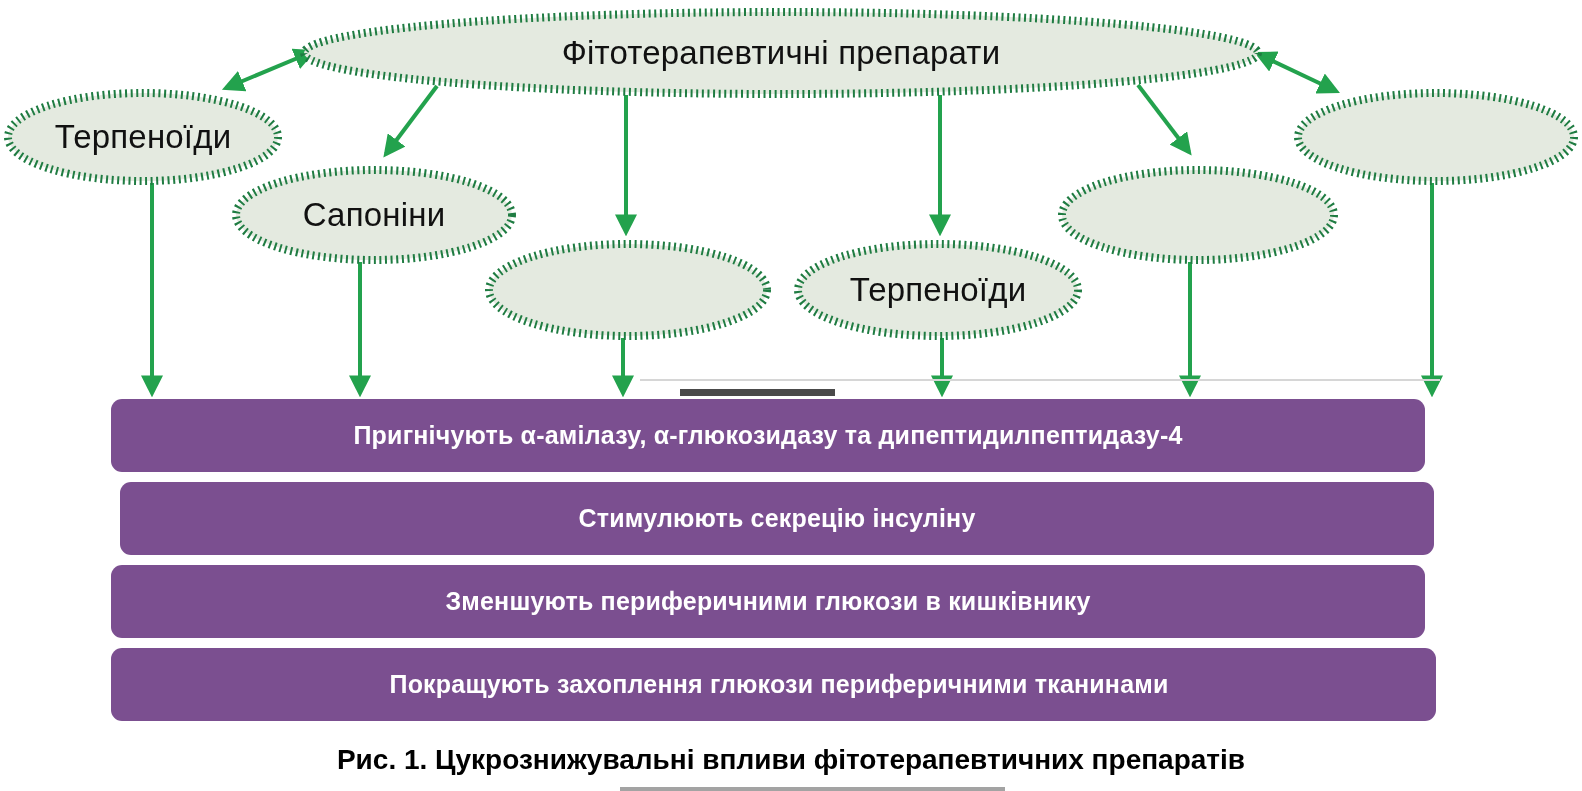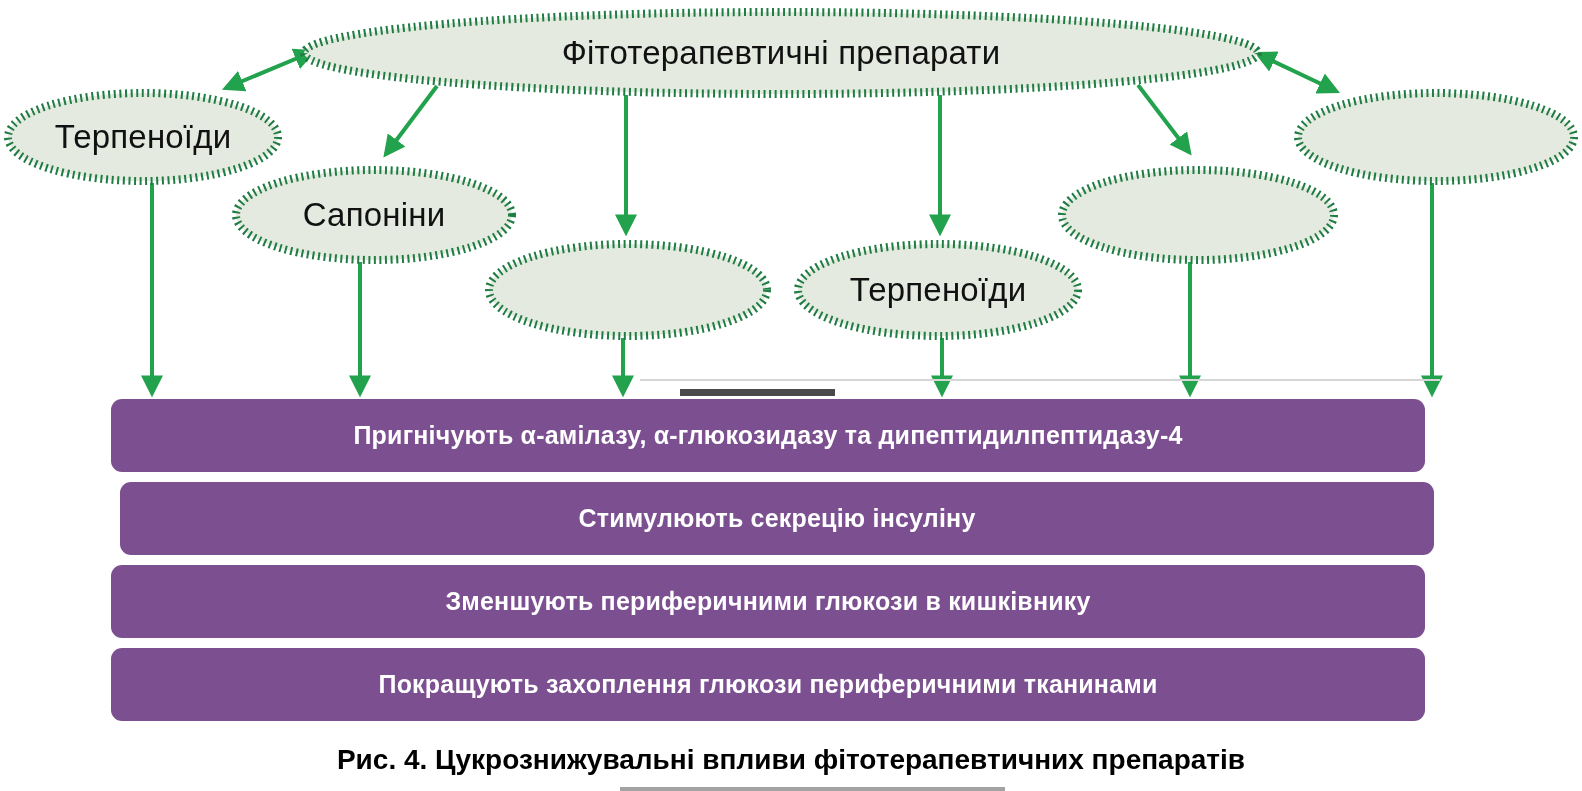--- a/index.html
+++ b/index.html
@@ -78,21 +78,21 @@
   <div class="node-label" style="left:8px; top:93px; width:270px; height:88px;">Терпеноїди</div>
 
 
   <div class="node-label" style="left:798px; top:244px; width:280px; height:92px;">Терпеноїди</div>
 
 
 
   <div class="effect-bar" style="top:399px;">Пригнічують α-амілазу, α-глюкозидазу та дипептидилпептидазу-4</div>
   <div class="effect-bar" style="top:482px;margin-left:9px;">Стимулюють секрецію інсуліну</div>
   <div class="effect-bar" style="top:565px;">Зменшують периферичними глюкози в кишківнику</div>
-  <div class="effect-bar" style="top:648px;">Покращують захоплення глюкози периферичними тканинами</div>
+  <div class="effect-bar" style="top:648px;padding-left:11px;">Покращують захоплення глюкози периферичними тканинами</div>
 
-  <div class="figure-caption">Рис. 4. Цукрознижувальні впливи фітотерапевтичних препаратів</div>
+  <div class="figure-caption">Рис. 1. Цукрознижувальні впливи фітотерапевтичних препаратів</div>
 
   <div class="artifact artifact-a"></div>
   <div class="artifact artifact-b"></div>
   <div class="artifact artifact-c"></div>
 
 </div>
 
 </body></html>

